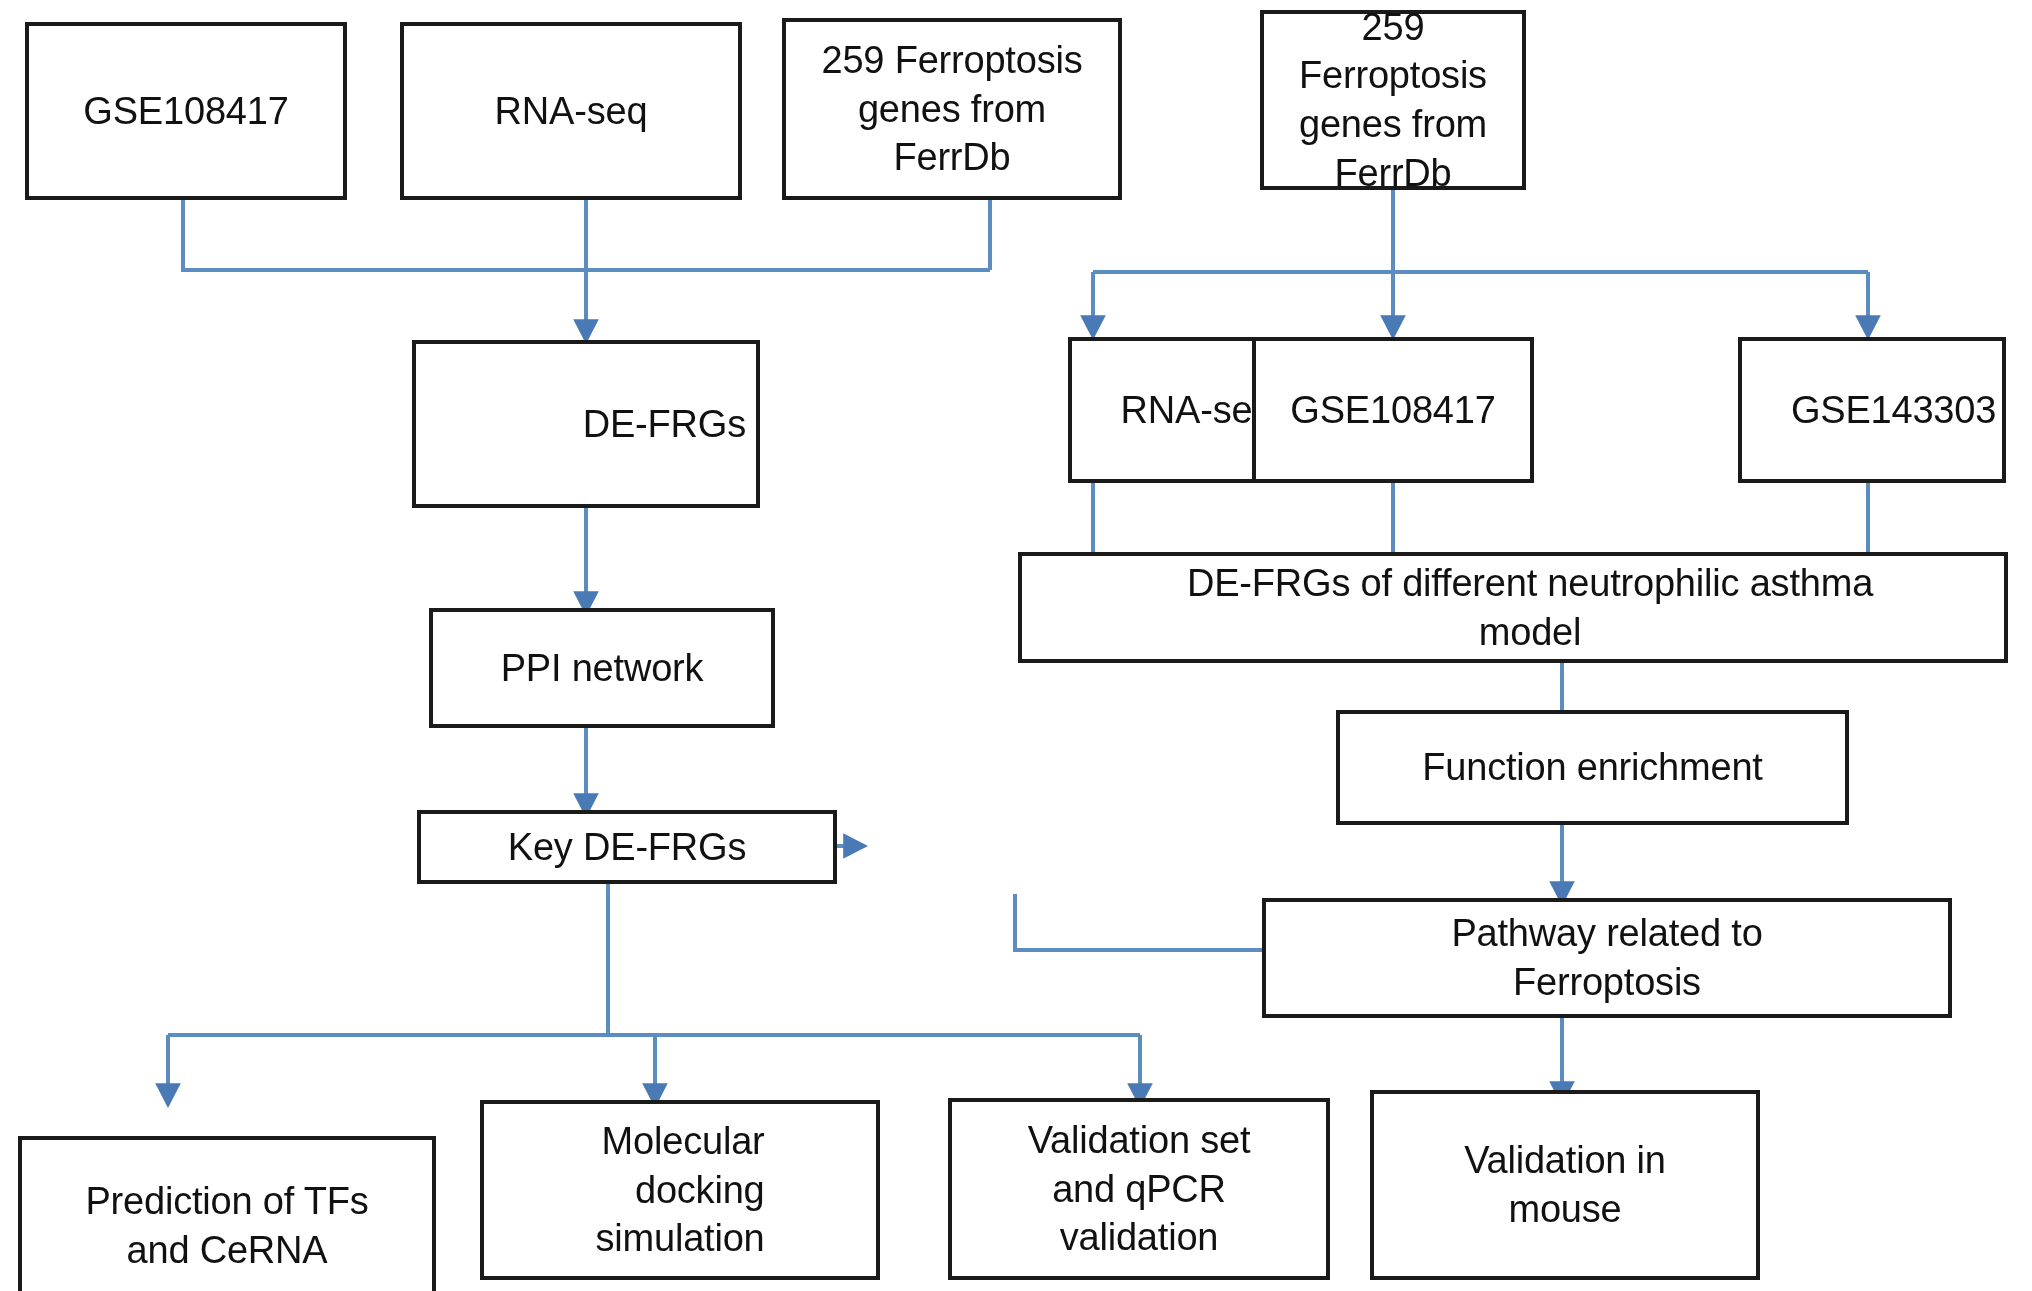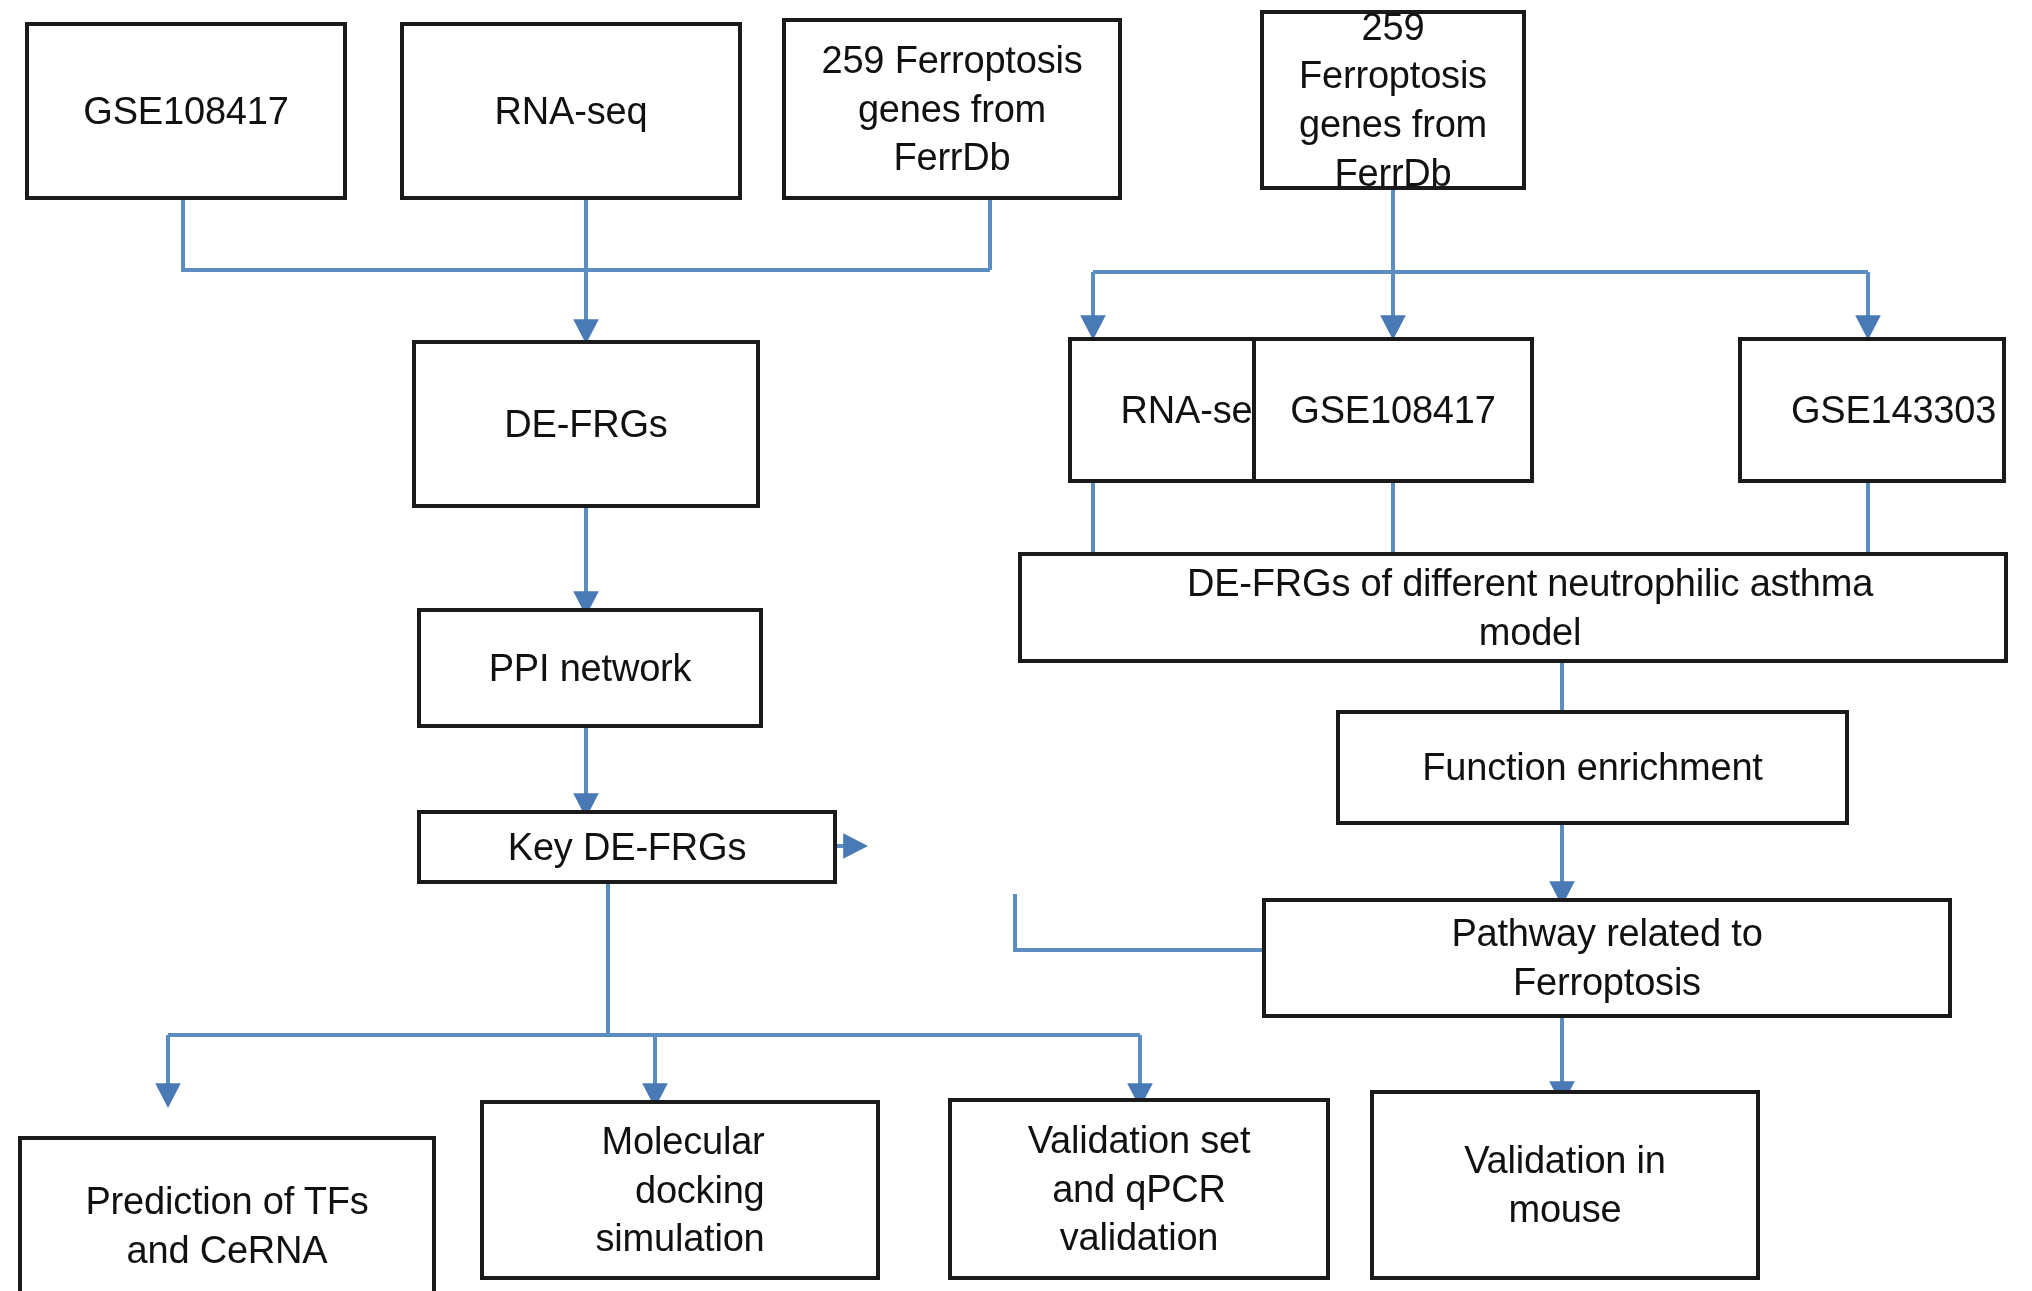--- a/index.html
+++ b/index.html
@@ -114,37 +114,37 @@
 genes from
 FerrDb</span>
   </div>
 
   <div class="node-box" style="left:1260px; top:10px; width:266px; height:180px;">
     <span class="node-label">259 Ferroptosis
 genes from
 FerrDb</span>
   </div>
 
-  <div class="node-box" style="left:412px; top:340px; width:348px; height:168px;">
+  <div class="node-box" style="left:412px; top:340px; width:348px; height:168px;justify-content:flex-end;">
     <span class="node-label">DE-FRGs</span>
   </div>
 
   <div class="node-box" style="left:1068px; top:337px; width:258px; height:146px;">
     <span class="node-label">RNA-seq</span>
   </div>
 
   <div class="node-box" style="left:1252px; top:337px; width:282px; height:146px;">
     <span class="node-label">GSE108417</span>
   </div>
 
   <div class="node-box" style="left:1738px; top:337px; width:268px; height:146px;padding-left:43px;">
     <span class="node-label">GSE143303</span>
   </div>
 
-  <div class="node-box" style="left:417px; top:608px; width:346px; height:120px;">
+  <div class="node-box" style="left:429px; top:608px; width:346px; height:120px;">
     <span class="node-label">PPI network</span>
   </div>
 
   <div class="node-box" style="left:1018px; top:552px; width:990px; height:111px;padding-left:34px;">
     <span class="node-label">DE-FRGs of different neutrophilic asthma
 model</span>
   </div>
 
   <div class="node-box" style="left:417px; top:810px; width:420px; height:74px;">
     <span class="node-label">Key DE-FRGs</span>

